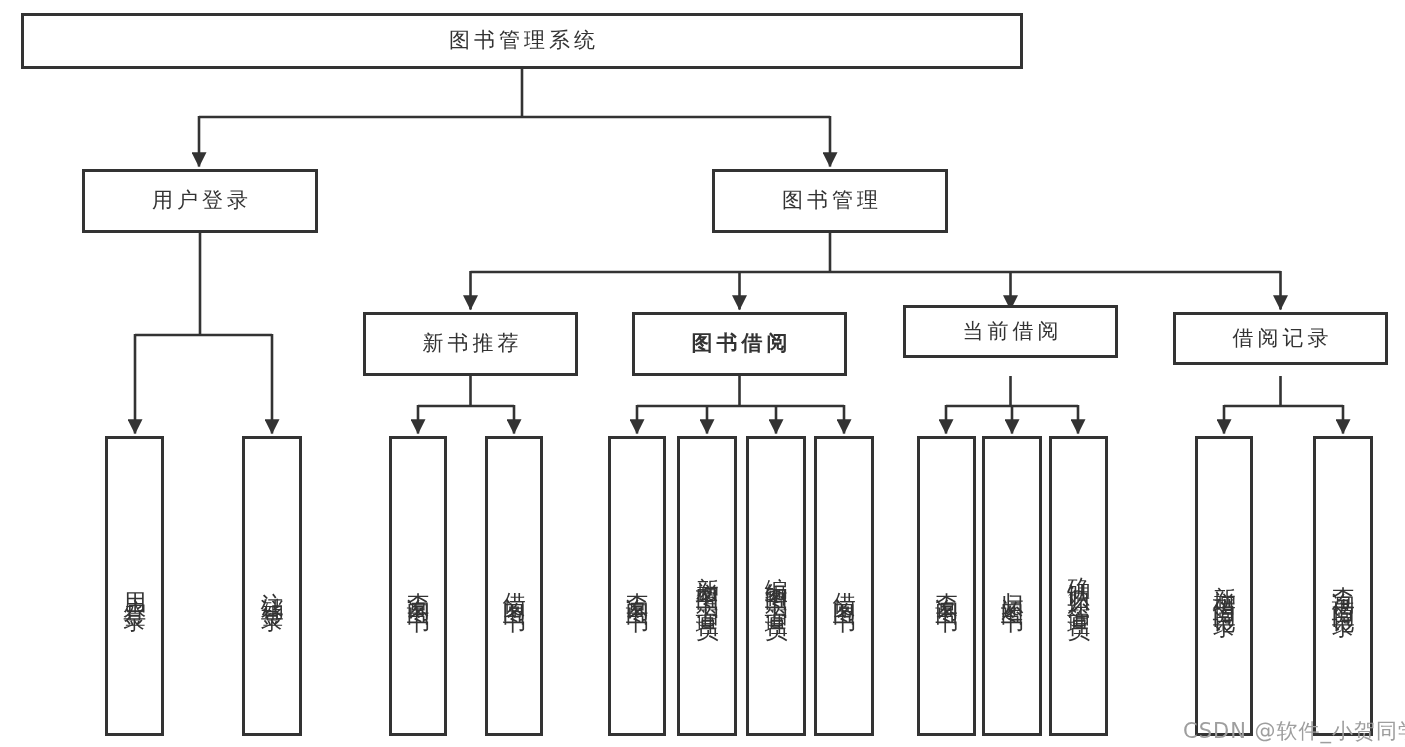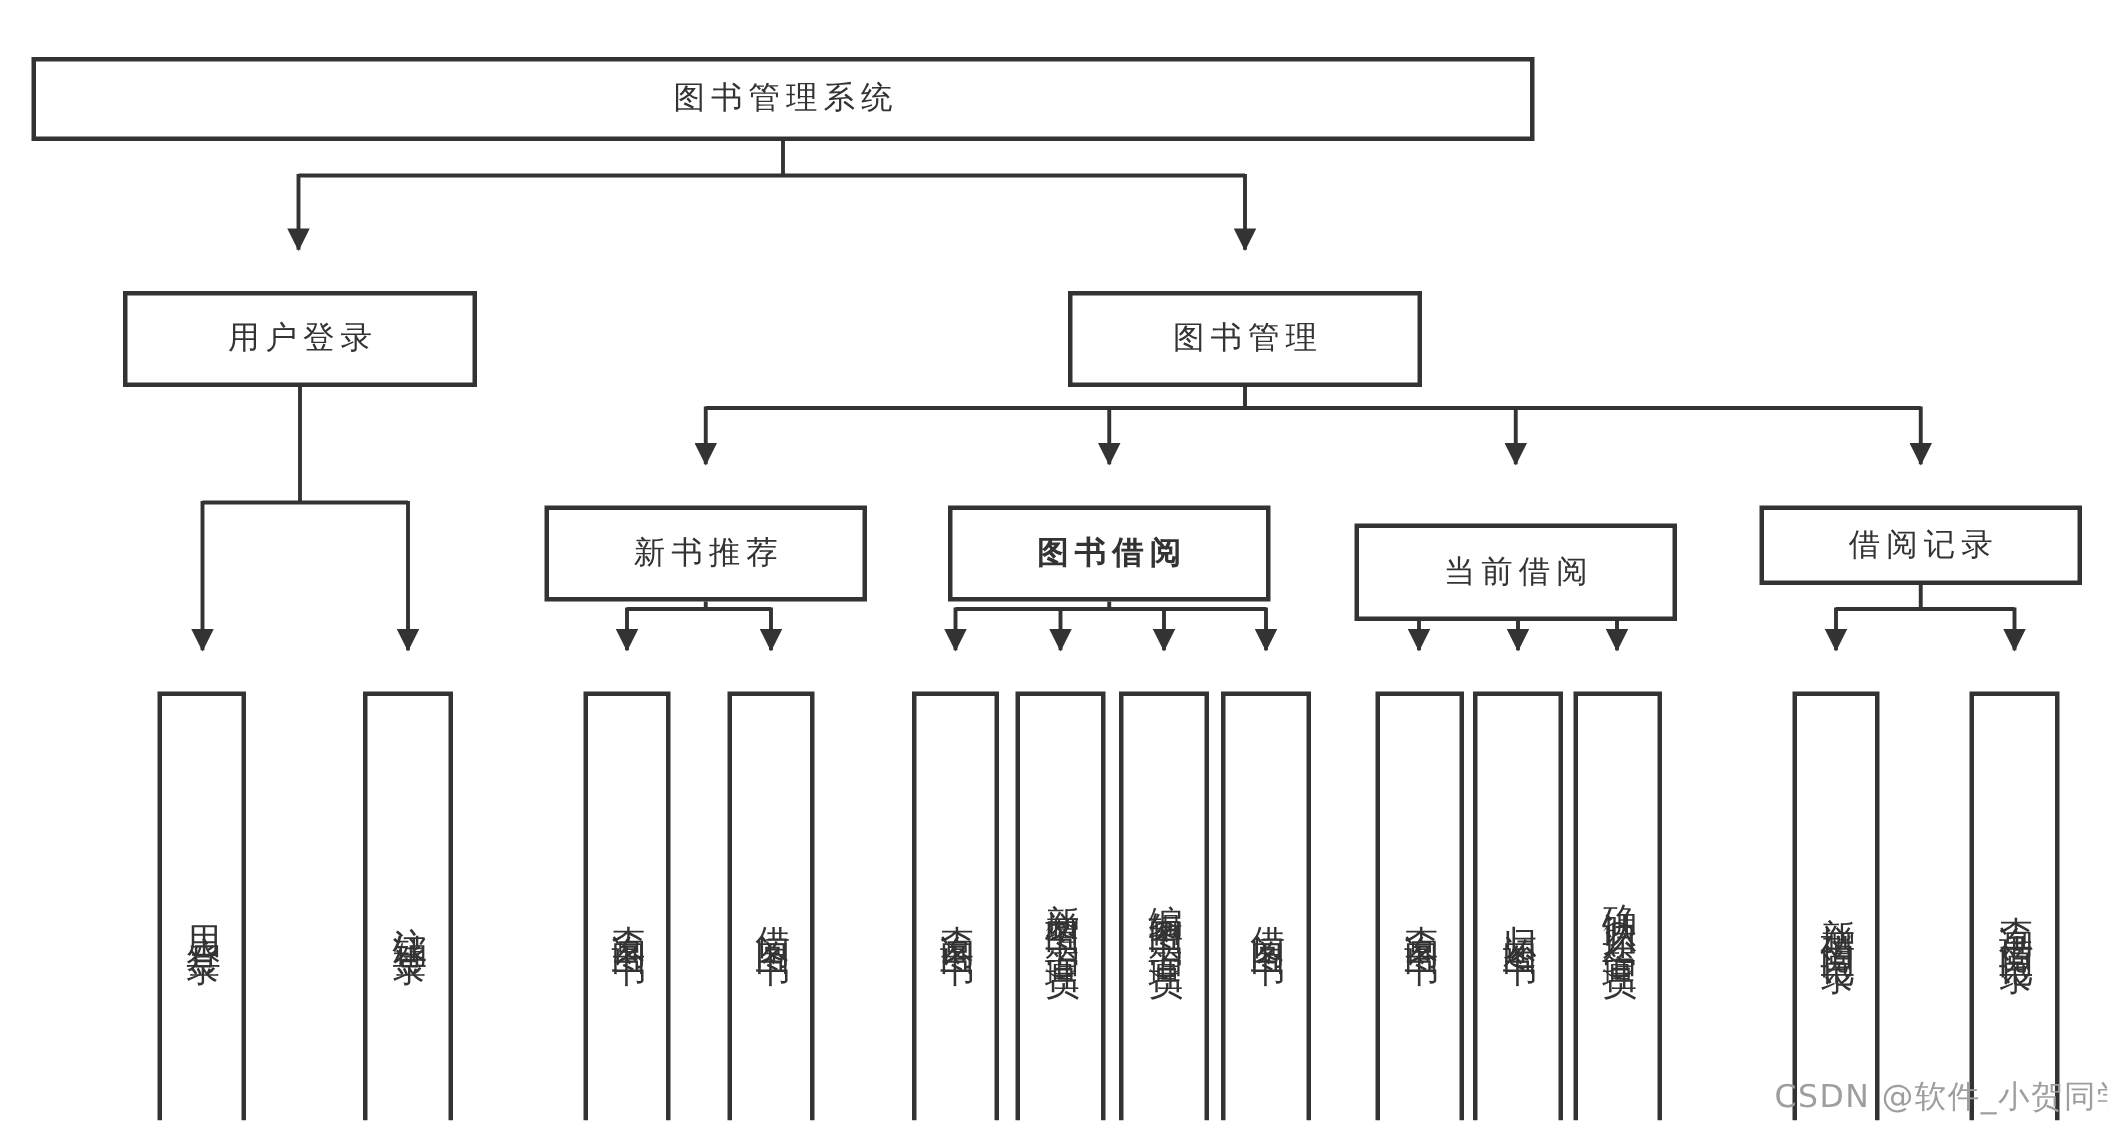--- a/index.html
+++ b/index.html
@@ -23,21 +23,20 @@
   }
   .box {
     position: absolute;
     box-sizing: border-box;
     border: 3px solid #333333;
     background: #ffffff;
     display: flex;
     align-items: center;
     justify-content: center;
     color: #333333;
-    margin-top: 25px;
   }
   .box .hlabel {
     font-size: 21px;
     letter-spacing: 4px;
     text-indent: 4px;
     white-space: nowrap;
     line-height: 1.2;
   }
   .box .vlabel {
     writing-mode: vertical-rl;
@@ -138,21 +137,21 @@
   <div class="box" style="left:712px; top:169px; width:236px; height:64px;">
     <span class="hlabel">图书管理</span>
   </div>
 
   <div class="box" style="left:363px; top:312px; width:215px; height:64px;text-align:right;">
     <span class="hlabel">新书推荐</span>
   </div>
   <div class="box" style="left:632px; top:312px; width:215px; height:64px;font-weight:bold;">
     <span class="hlabel">图书借阅</span>
   </div>
-  <div class="box" style="left:903px; top:324px; width:215px; height:65px;">
+  <div class="box" style="left:903px; top:305px; width:215px; height:53px;">
     <span class="hlabel">当前借阅</span>
   </div>
   <div class="box" style="left:1173px; top:312px; width:215px; height:53px;">
     <span class="hlabel">借阅记录</span>
   </div>
 
   <div class="box" style="left:105px; top:436px; width:59px; height:300px;">
     <span class="vlabel">用户登录</span>
   </div>
   <div class="box" style="left:242px; top:436px; width:60px; height:300px;">

